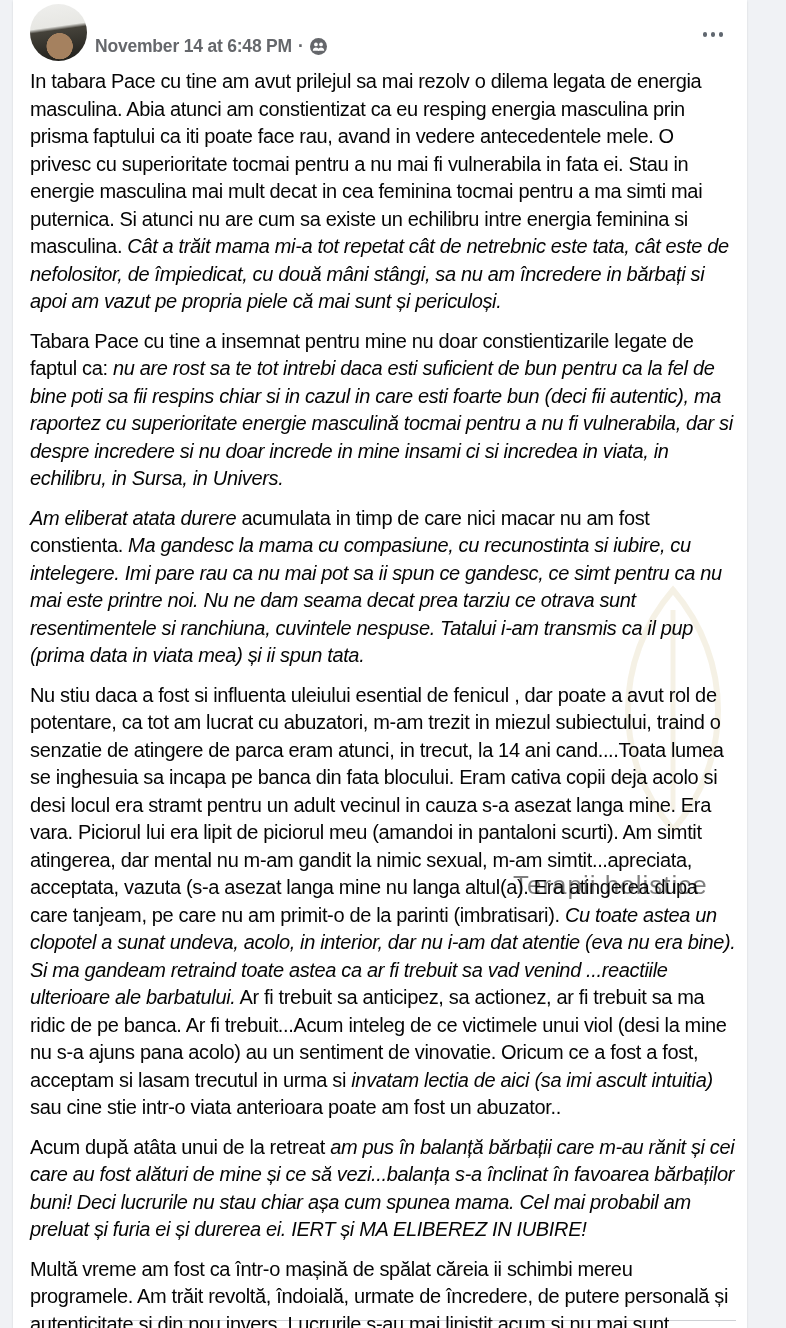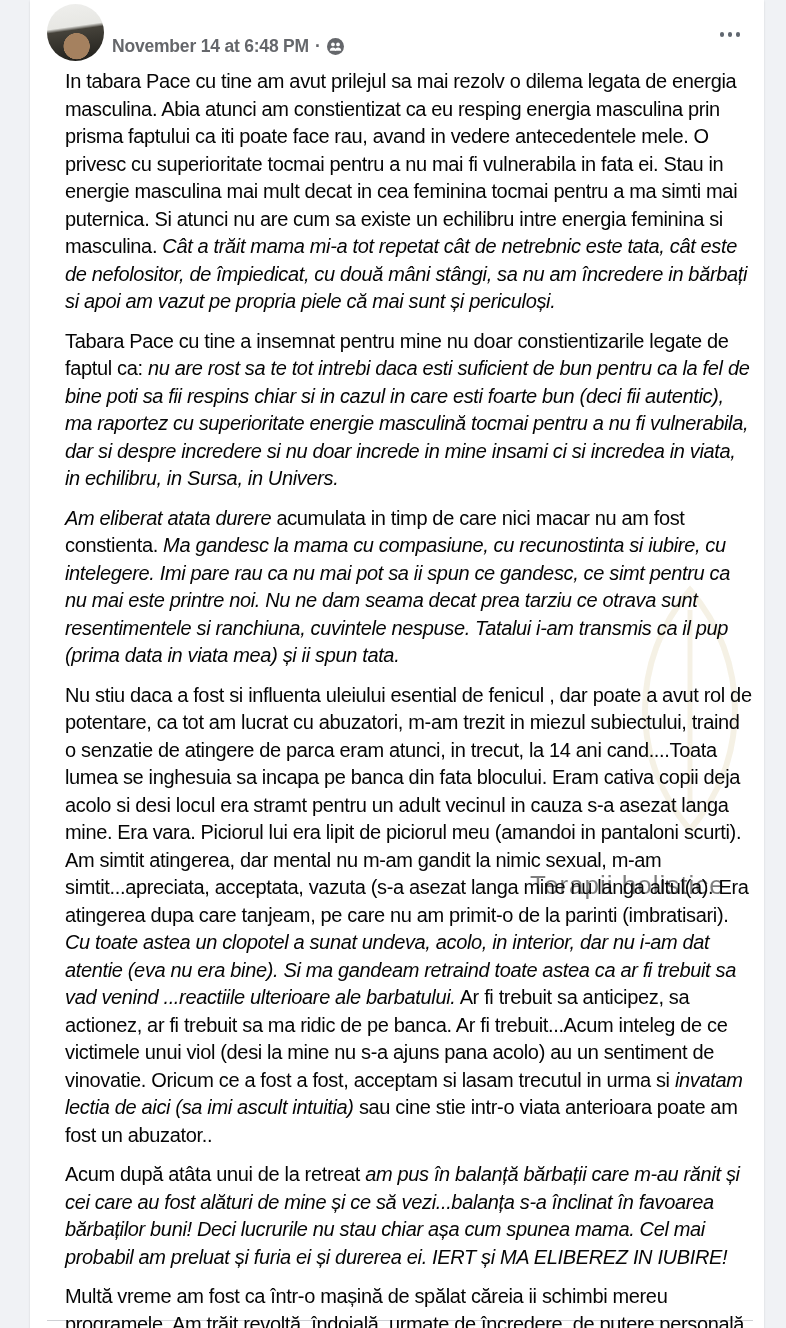--- a/index.html
+++ b/index.html
@@ -1,18 +1,18 @@
 <!DOCTYPE html>
 <html><head>
 <meta charset="utf-8">
 <style>
   html,body{margin:0;padding:0;width:786px;height:1328px;overflow:hidden;
     font-family:"Liberation Sans", sans-serif;}
   .page{position:relative;width:786px;height:1328px;background:#f0f2f5;}
-  .card{position:absolute;left:30px;top:0;width:734px;height:1328px;background:#ffffff;
+  .card{position:absolute;left:13px;top:0;width:734px;height:1328px;background:#ffffff;
     box-shadow:0 1px 2px rgba(0,0,0,.12);}
   
   .header{position:absolute;left:0;top:0;width:100%;height:68px;}
   .avatar{position:absolute;left:17px;top:4px;width:57px;height:57px;border-radius:50%;
     cursor:pointer;overflow:hidden;
     background:
       radial-gradient(circle at 52% 74%, #a5815f 0 25%, rgba(0,0,0,0) 26%),
       linear-gradient(172deg,#efefed 0%,#e7e7e3 40%,#45423a 46%,#1e1d19 100%);}
   .meta{position:absolute;left:82px;top:36px;display:flex;align-items:center;gap:6px;
     color:#65676b;font-size:17.5px;font-weight:600;letter-spacing:-0.2px;}
@@ -23,21 +23,21 @@
   .menu .dot{width:4.5px;height:4.5px;border-radius:50%;background:#606770;}
   
   .watermark{position:absolute;left:470px;top:580px;width:300px;height:330px;opacity:0.5;
     pointer-events:none;z-index:0;}
   .watermark svg{position:absolute;left:110px;top:0;}
   .watermark .wm-text{position:absolute;left:30px;top:290px;font-size:26px;color:#000000;
     letter-spacing:1px;}
   
   .body{position:absolute;left:17px;top:68px;width:706px;z-index:1;
     color:#050505;font-size:20px;line-height:27.5px;letter-spacing:-0.35px;}
-  .body p{margin:0 0 12px 18px;}
+  .body p{margin:0 0 12px 0;}
   .it{font-style:italic;}
   .divider{position:absolute;left:17px;top:1320px;width:706px;height:1px;background:#ced0d4;}
 </style>
 </head>
 <body>
 
 <div class="page">
   <div class="card">
 
     <div class="header">

